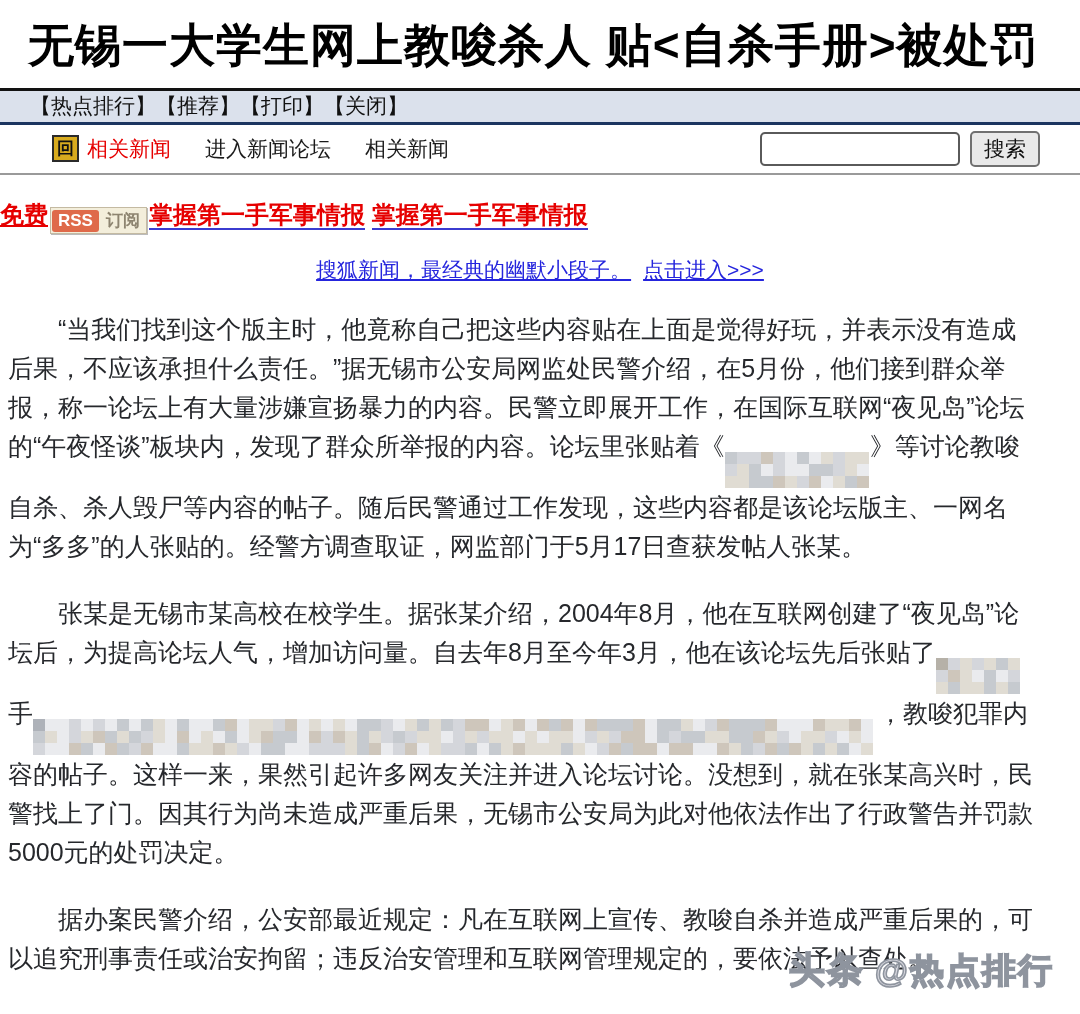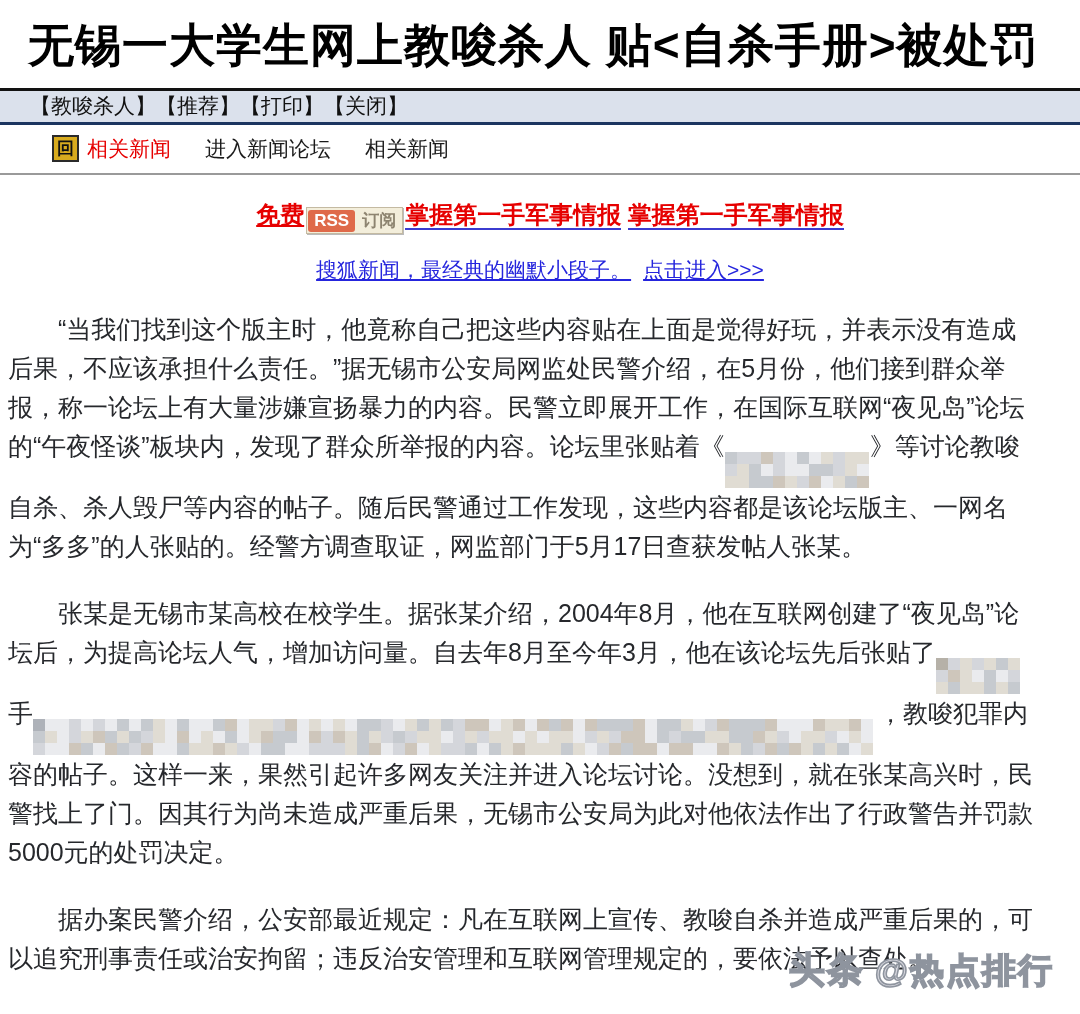--- a/index.html
+++ b/index.html
@@ -25,21 +25,21 @@
   .red { color:#e60000; }
   .blk { color:#1a1a1a; }
   .icon-box { width:27px; height:27px; display:inline-flex; }
   .search-wrap { margin-left:auto; display:flex; align-items:center; gap:10px; }
   .search-input { width:200px; height:34px; border:2px solid #5a5a5a; border-radius:5px;
                   font-size:18px; padding:0 6px; }
   .search-btn { height:36px; padding:0 12px; font-size:21px; color:#111;
                 background:#e9e9e9; border:2px solid #707070; border-radius:5px; cursor:pointer; }
 
   
-  .promo { text-align:center; margin-top:24px; font-size:24px; font-weight:bold; color:#e60000;padding-left:20px; }
+  .promo { margin-top:24px; font-size:24px; font-weight:bold; color:#e60000; }
   .promo .u-red { text-decoration:underline; cursor:pointer; }
   .promo .u-blue { border-bottom:2px solid #3b3bd0; cursor:pointer; }
   .rss-badge { display:inline-flex; align-items:center; font-size:17px; font-weight:bold;
                border:1px solid #c4baa2; background:#f3eedb; vertical-align:-3px;
                box-shadow:1px 1px 0 #bbb; margin:0 2px; cursor:pointer; }
   .rss-badge .rss { background:#df6a4a; color:#fff; padding:1px 6px; border-radius:3px; margin:1px; }
   .rss-badge .sub { color:#8d8470; padding:1px 6px; }
   .sohu-line { text-align:center; margin-top:22px; font-size:21px; color:#2525dd; }
   .sohu-line span { text-decoration:underline; cursor:pointer; margin:0 6px; }
 
@@ -60,40 +60,44 @@
   .watermark .logo { font-size:36px; margin-right:10px; }
   .watermark .account { font-size:34px; }
 </style>
 </head>
 <body>
 
 <div class="title">无锡一大学生网上教唆杀人 贴&lt;自杀手册&gt;被处罚</div>
 
 <div class="infobar">
   <div class="right">
-    <span>【教唆杀人】</span>
+    <span>【热点排行】</span>
     <span>【推荐】</span>
     <span>【打印】</span>
     <span>【关闭】</span>
   </div>
 </div>
 
 <div class="toolbar">
 
   <span class="tool-link">
     <span class="icon-box" style="background:#d8ab1e;border:2px solid #2a2a2a;align-items:center;justify-content:center;
                  font-weight:bold;font-size:17px;color:#111;">
       <span>回</span>
     </span>
     <span class="red">相关新闻</span>
   </span>
 
   <span class="tool-link blk">进入新闻论坛</span>
   <span class="tool-link blk">相关新闻</span>
 
+  <span class="search-wrap">
+    <input class="search-input" type="text" placeholder="" style="">
+    <button class="search-btn">搜索</button>
+  </span>
 </div>
 
 <div class="promo">
   <span class="u-red">免费</span><span class="rss-badge">
       <span class="rss">RSS</span>
       <span class="sub">订阅</span>
     </span><span class="u-blue">掌握第一手军事情报</span>
   <span class="u-blue">掌握第一手军事情报</span>
 </div>
 

